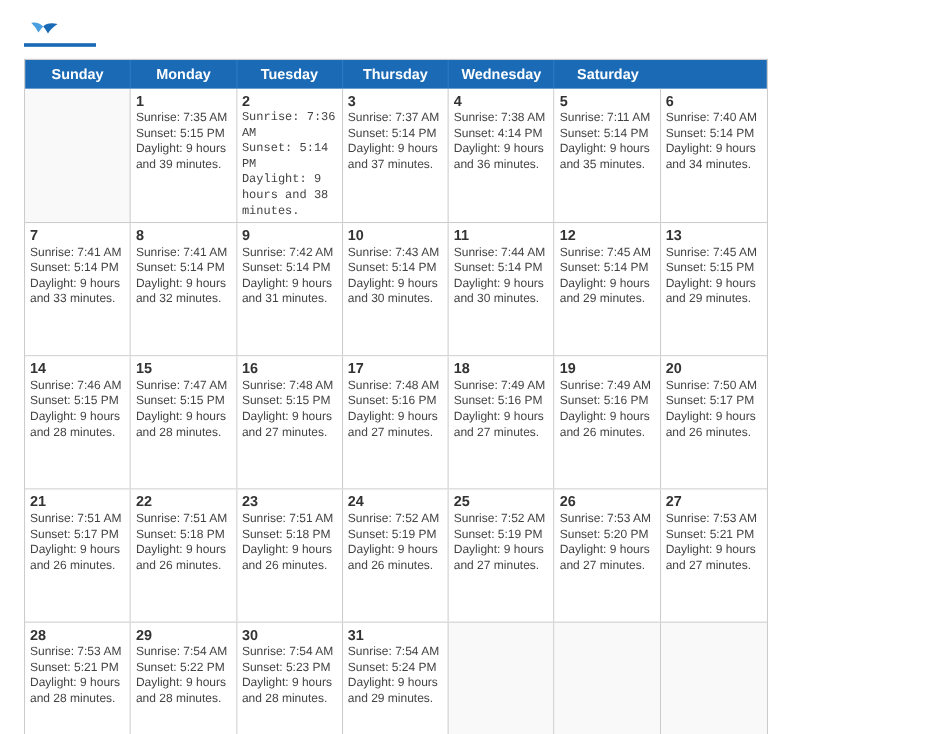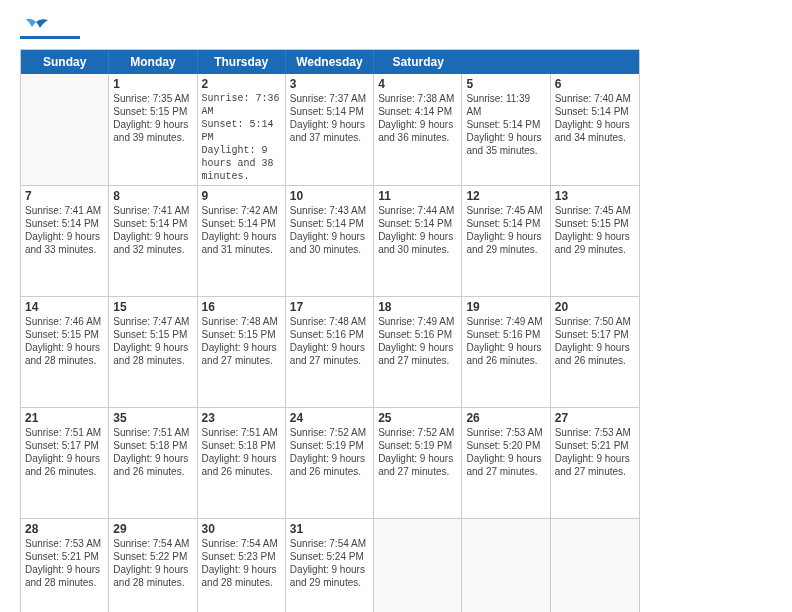--- a/index.html
+++ b/index.html
@@ -125,20 +125,21 @@
     <div class="title-block">
       <div class="month-title"></div>
       <div class="subtitle"></div>
     </div>
   </div>
 
   <div class="calendar">
     <div class="cal-header">
     <div class="cal-header-cell">Sunday</div>
         <div class="cal-header-cell">Monday</div>
+        <div class="cal-header-cell">Tuesday</div>
         <div class="cal-header-cell">Thursday</div>
         <div class="cal-header-cell">Wednesday</div>
         <div class="cal-header-cell">Saturday</div>
       </div>
     <div class="cal-body">
     <div class="cal-row">
           <div class="cal-cell empty"></div>
           <div class="cal-cell">
             <span class="day-num">1</span>
             <div class="cell-text" style="white-space: pre-line;">Sunrise: 7:35 AM
@@ -158,21 +159,21 @@
 Daylight: 9 hours and 37 minutes.</div>
           </div>
           <div class="cal-cell">
             <span class="day-num">4</span>
             <div class="cell-text" style="white-space: pre-line;">Sunrise: 7:38 AM
 Sunset: 4:14 PM
 Daylight: 9 hours and 36 minutes.</div>
           </div>
           <div class="cal-cell">
             <span class="day-num">5</span>
-            <div class="cell-text" style="white-space: pre-line;">Sunrise: 11:39 AM
+            <div class="cell-text" style="white-space: pre-line;">Sunrise: 7:11 AM
 Sunset: 5:14 PM
 Daylight: 9 hours and 35 minutes.</div>
           </div>
           <div class="cal-cell">
             <span class="day-num">6</span>
             <div class="cell-text" style="white-space: pre-line;">Sunrise: 7:40 AM
 Sunset: 5:14 PM
 Daylight: 9 hours and 34 minutes.</div>
           </div>
         </div>
@@ -265,21 +266,21 @@
           </div>
         </div>
         <div class="cal-row">
           <div class="cal-cell">
             <span class="day-num">21</span>
             <div class="cell-text" style="white-space: pre-line;">Sunrise: 7:51 AM
 Sunset: 5:17 PM
 Daylight: 9 hours and 26 minutes.</div>
           </div>
           <div class="cal-cell">
-            <span class="day-num">35</span>
+            <span class="day-num">22</span>
             <div class="cell-text" style="white-space: pre-line;">Sunrise: 7:51 AM
 Sunset: 5:18 PM
 Daylight: 9 hours and 26 minutes.</div>
           </div>
           <div class="cal-cell">
             <span class="day-num">23</span>
             <div class="cell-text" style="white-space: pre-line;">Sunrise: 7:51 AM
 Sunset: 5:18 PM
 Daylight: 9 hours and 26 minutes.</div>
           </div>

